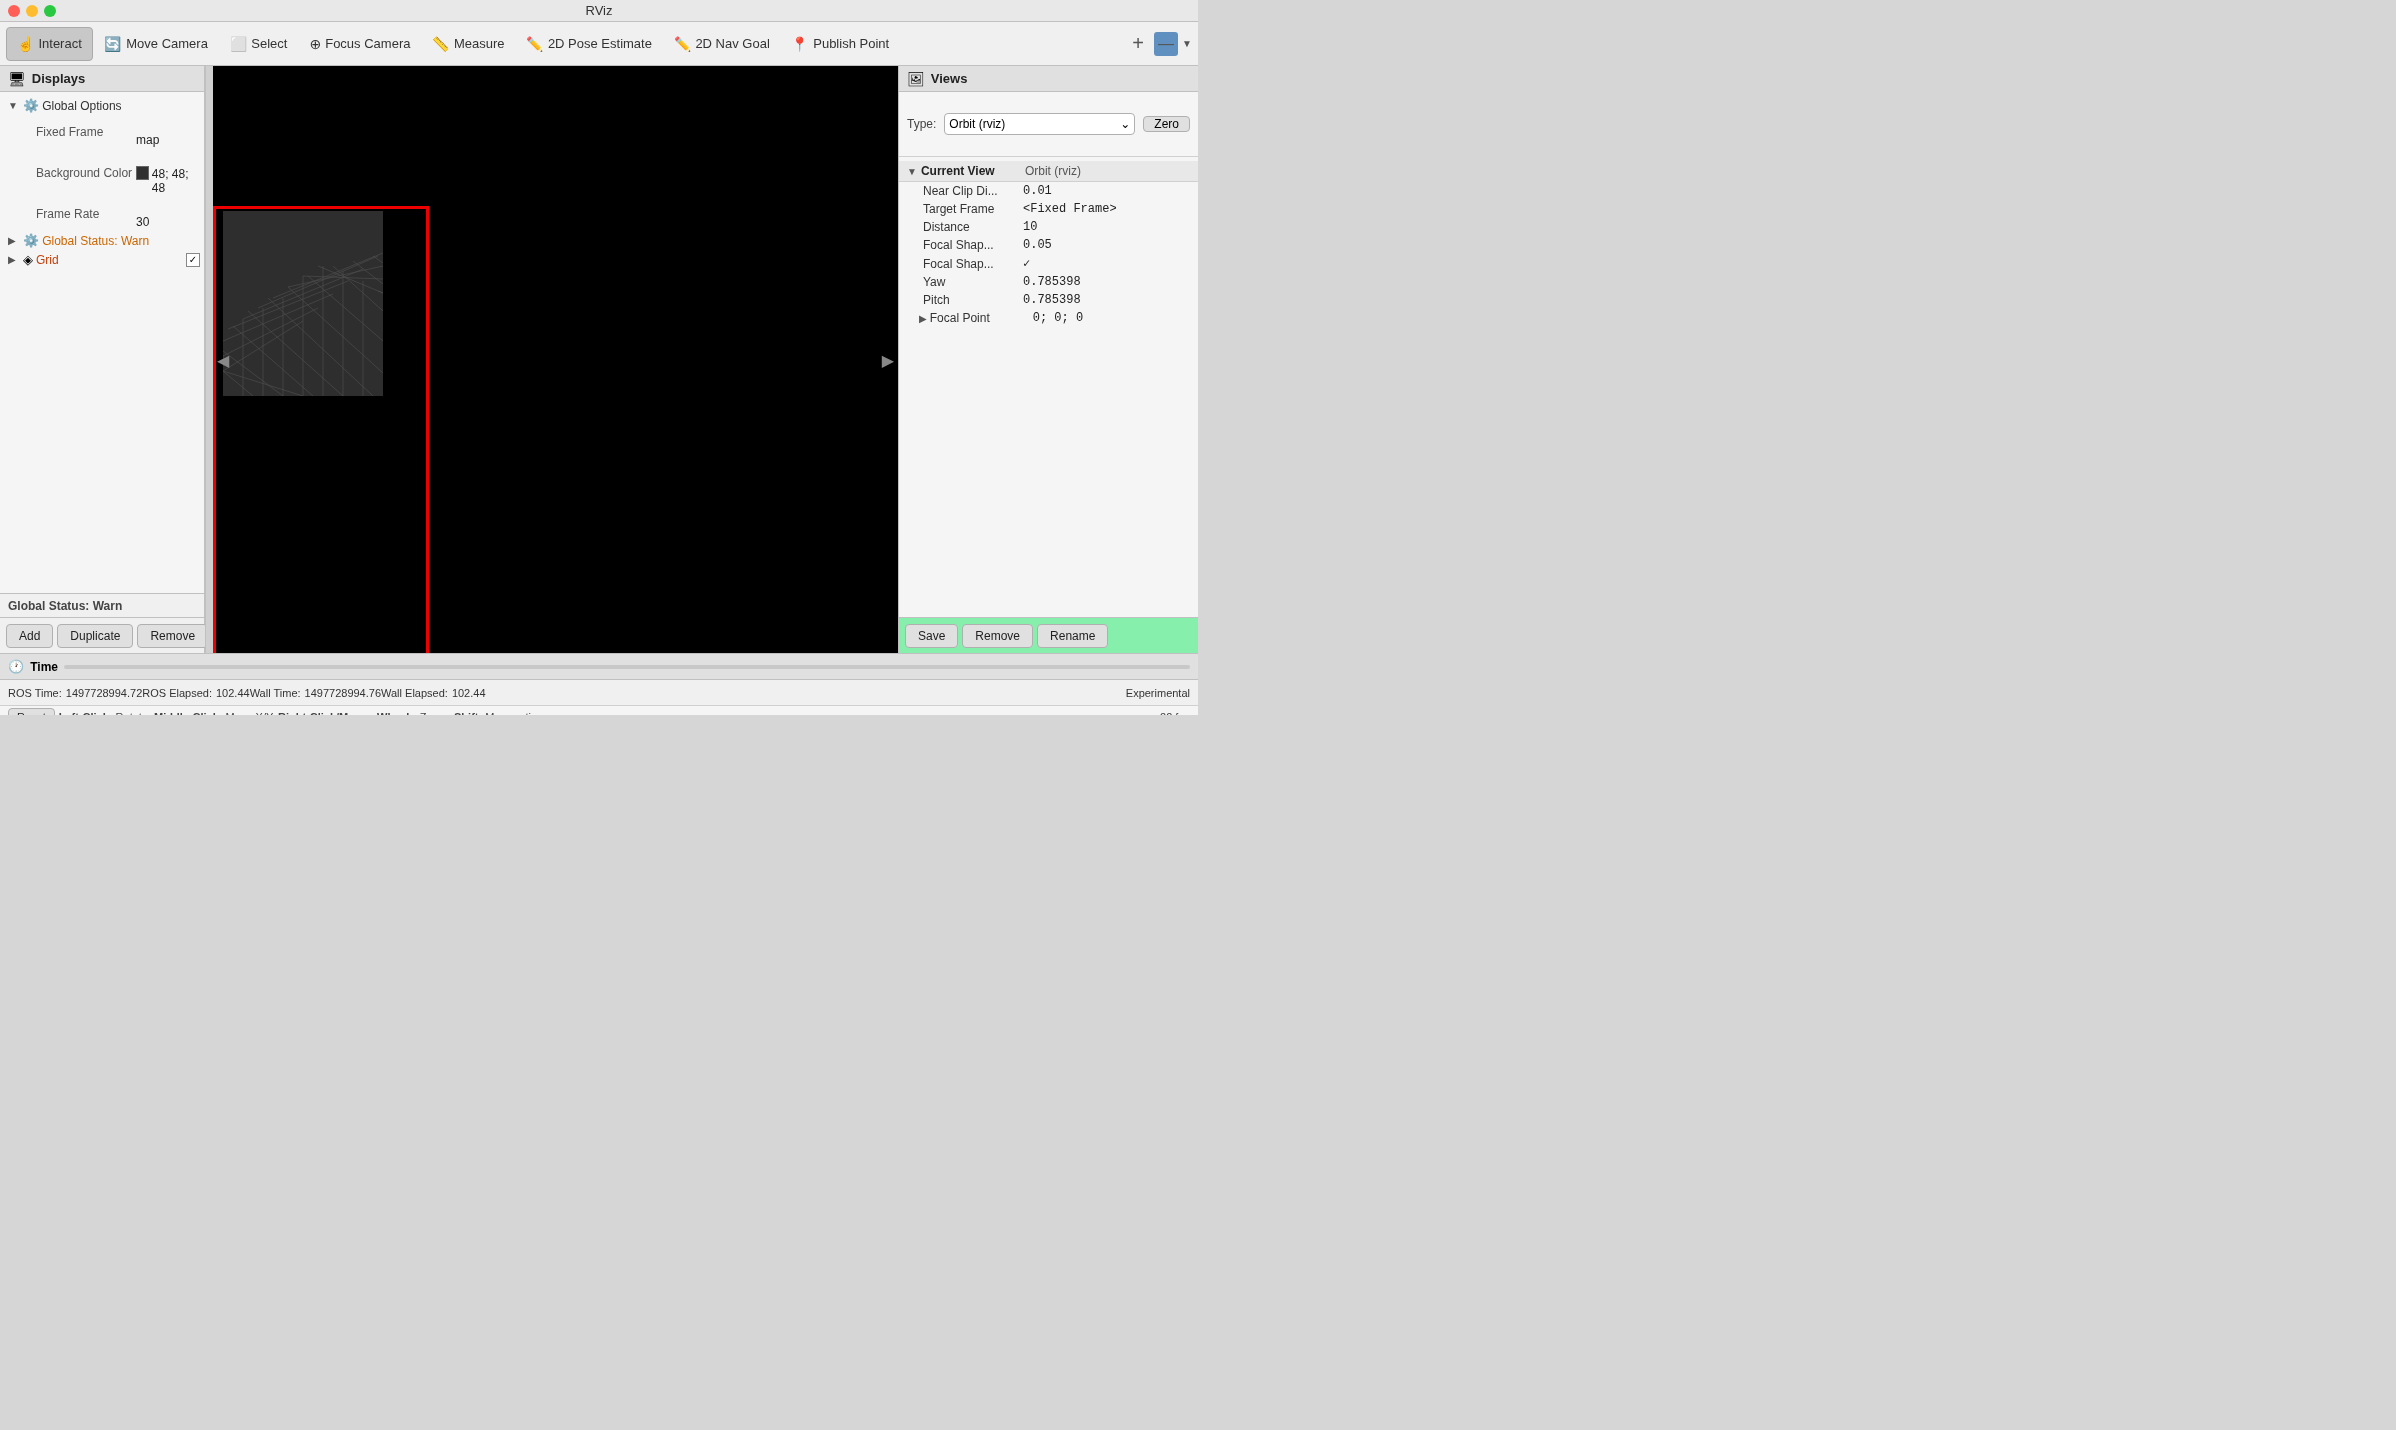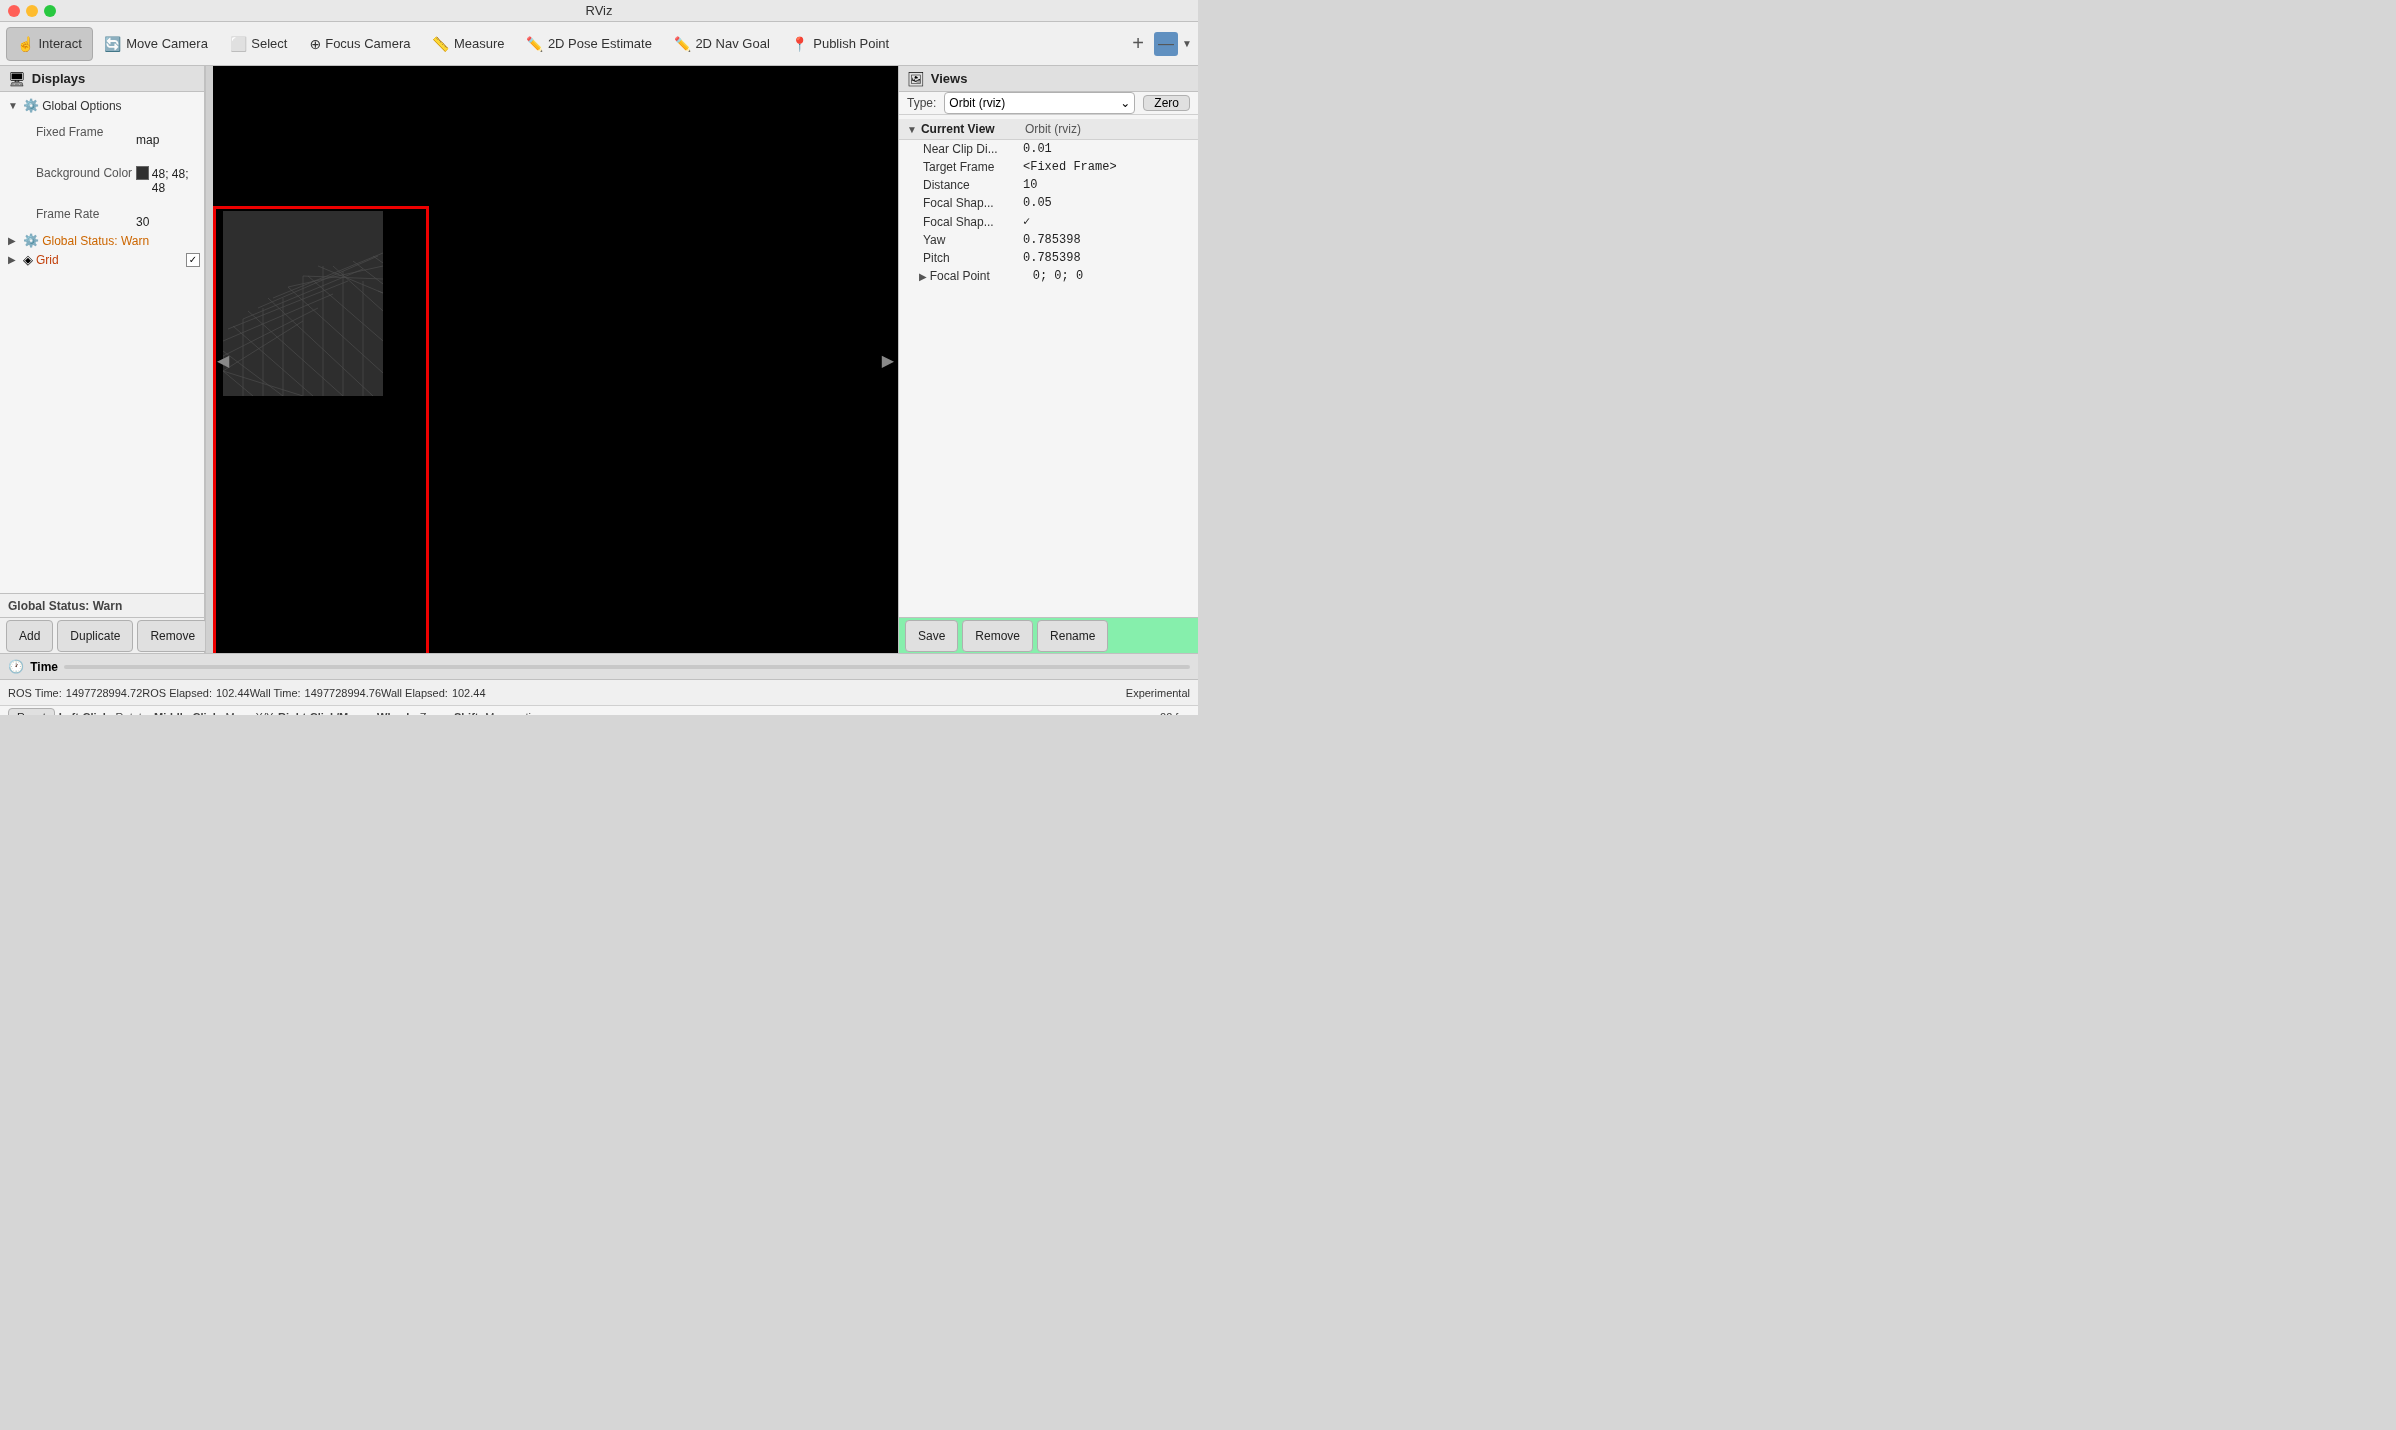--- a/index.html
+++ b/index.html
@@ -220,21 +220,21 @@
     .bottom-buttons {
       height: 36px;
       background: #f0f0f0;
       border-top: 1px solid #c0c0c0;
       display: flex;
       align-items: center;
       padding: 0 6px;
       gap: 4px;
     }
     .action-btn {
-      height: 32px;
+      height: 24px;
       padding: 0 12px;
       background: #e0e0e0;
       border: 1px solid #b0b0b0;
       border-radius: 4px;
       font-size: 12px;
       color: #222;
       cursor: pointer;
     }
 
     
@@ -298,21 +298,21 @@
       background: #e0e0e0;
       border-bottom: 1px solid #c0c0c0;
       display: flex;
       align-items: center;
       padding: 0 8px;
       gap: 6px;
     }
     .type-row {
       display: flex;
       align-items: center;
-      padding: 0 8px;
+      padding: 21px 8px;
       gap: 8px;
       border-bottom: 1px solid #d0d0d0;
     }
     .type-label {
       font-size: 12px;
       color: #444;
     }
     .type-select {
       flex: 1;
       height: 22px;

